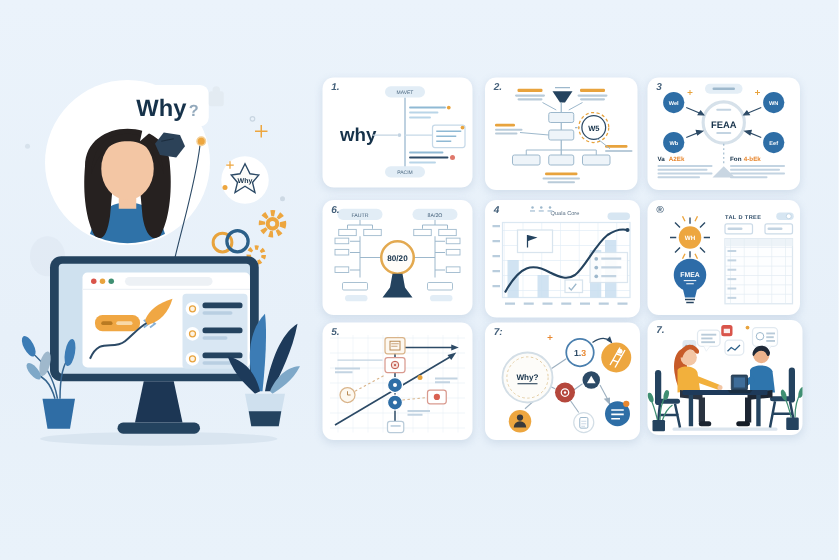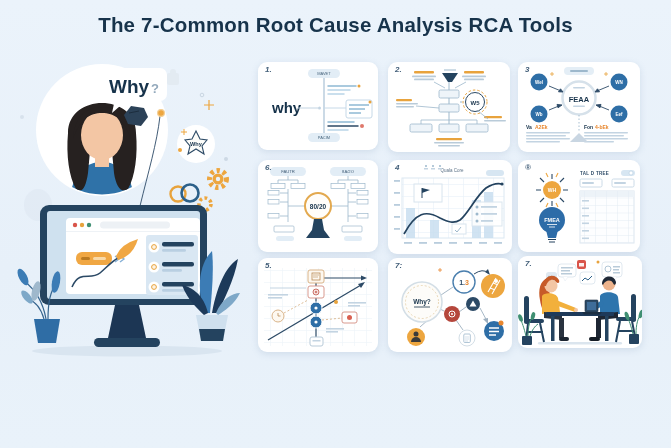--- a/index.html
+++ b/index.html
@@ -14,21 +14,20 @@
   .pnum{position:absolute;top:3px;left:7px;font-size:8px;font-weight:600;
         color:#44607a;font-style:italic;z-index:2;}
   .psvg{position:absolute;inset:0;width:100%;height:100%;}
   svg text{font-family:"Liberation Sans",sans-serif;}
 </style>
 </head>
 <body>
 
 <div class="canvas">
 
-  <h1 class="title">The 7-Common Root Cause Analysis RCA Tools</h1>
 
   <svg class="illus" viewBox="0 0 244 390">
 
     <circle cx="14" cy="62" r="2" fill="#d7e2ec"></circle>
     <circle cx="218" cy="104" r="2" fill="#cdd9e4"></circle>
     <ellipse cx="30" cy="150" rx="14" ry="16" fill="#dce6f0" opacity=".55"></ellipse>
     <circle cx="194" cy="40" r="1.8" fill="none" stroke="#c9d6e2"></circle>
 
     <g>
       <circle cx="94" cy="75" r="66" fill="#ffffff"></circle>

